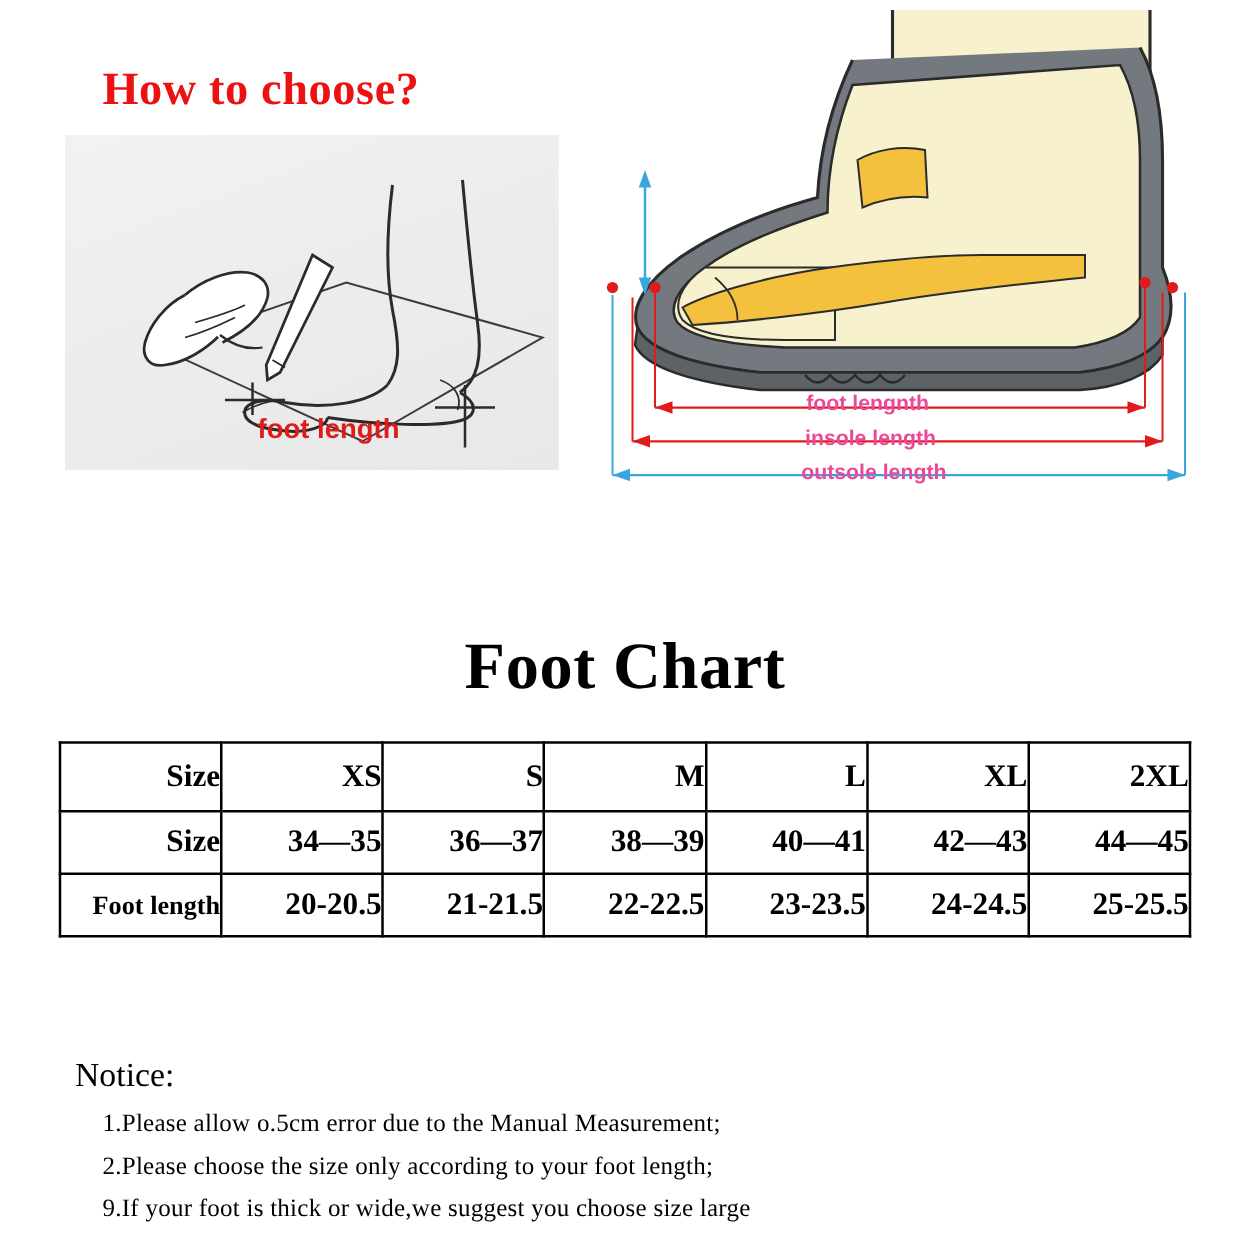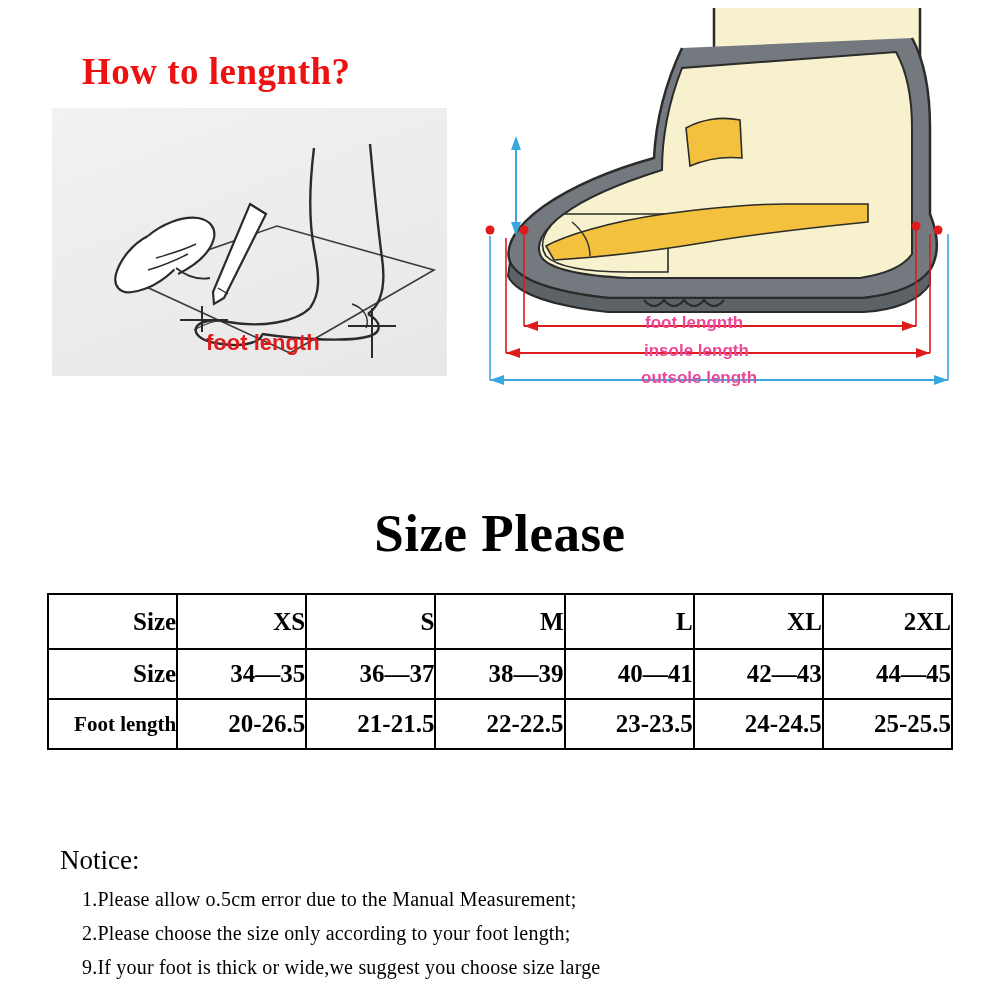--- a/index.html
+++ b/index.html
@@ -130,21 +130,21 @@
     color: #000;
     margin: 0 0 11px 22px;
     letter-spacing: 0.2px;
   }
 </style>
 </head>
 <body>
 
 <div id="top-section">
 
-  <div id="how-to-measure-title">How to lengnth?</div>
+  <div id="how-to-measure-title">How to choose?</div>
 
   <div id="measure-photo">
     <svg width="395" height="268" viewBox="0 0 395 268" xmlns="http://www.w3.org/2000/svg">
 
       <path d="M75 170 L225 118 L382 162 L238 245 Z" fill="none" stroke="#3b3b3b" stroke-width="1.6"></path>
 
       <path d="M262 40 C258 72 256 108 262 140 C268 170 268 186 258 200" fill="none" stroke="#2b2b2b" stroke-width="2.4"></path>
       <path d="M318 36 C322 80 326 120 330 150 C334 178 330 196 316 206" fill="none" stroke="#2b2b2b" stroke-width="2.4"></path>
 
       <path d="M258 200 C244 214 210 220 176 214" fill="none" stroke="#2b2b2b" stroke-width="2.4"></path>
@@ -228,21 +228,21 @@
       <polygon points="22,372 36,367 36,377" fill="#3aa6e0"></polygon>
       <polygon points="480,372 466,367 466,377" fill="#3aa6e0"></polygon>
     </svg>
   </div>
 
   <div class="diagram-label" id="lbl-foot-length">foot lengnth</div>
   <div class="diagram-label" id="lbl-insole-length">insole length</div>
   <div class="diagram-label" id="lbl-outsole-length">outsole length</div>
 </div>
 
-<div id="size-chart-title">Size Please</div>
+<div id="size-chart-title">Foot Chart</div>
 
 <table id="size-table">
   <tbody>
     <tr>
       <td class="rowhead">Size</td>
       <td>XS</td>
       <td>S</td>
       <td>M</td>
       <td>L</td>
       <td>XL</td>
@@ -252,21 +252,21 @@
       <td class="rowhead">Size</td>
       <td>34—35</td>
       <td>36—37</td>
       <td>38—39</td>
       <td>40—41</td>
       <td>42—43</td>
       <td>44—45</td>
     </tr>
     <tr>
       <td class="rowhead">Foot length</td>
-      <td>20-26.5</td>
+      <td>20-20.5</td>
       <td>21-21.5</td>
       <td>22-22.5</td>
       <td>23-23.5</td>
       <td>24-24.5</td>
       <td>25-25.5</td>
     </tr>
   </tbody>
 </table>
 
 <div id="notice-block">

